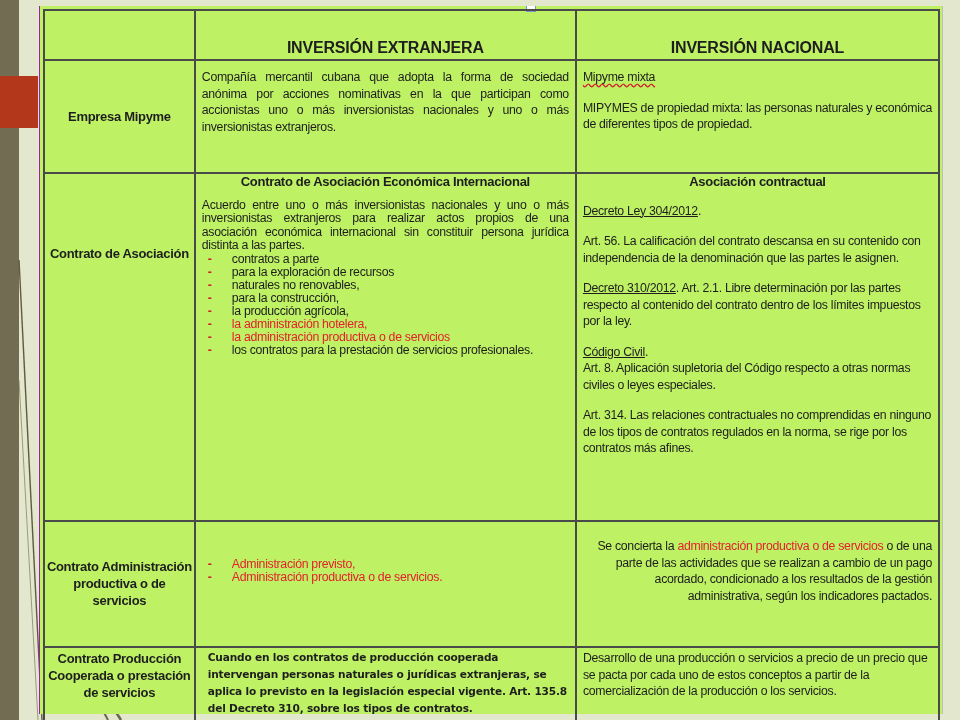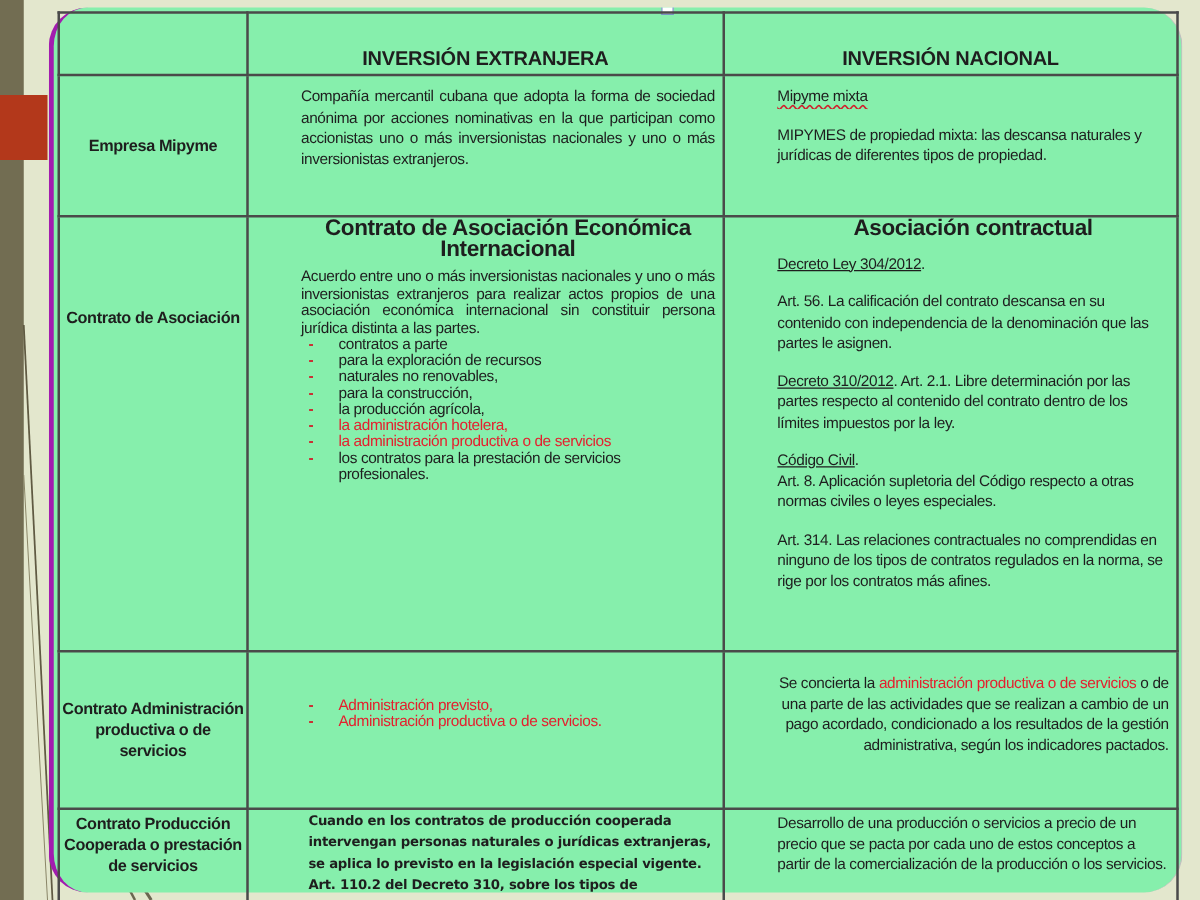--- a/index.html
+++ b/index.html
@@ -6,35 +6,35 @@
   body {
     width:960px; height:720px; overflow:hidden; position:relative;
     background:#e3e7cd;
     font-family:"Liberation Sans", sans-serif;
   }
   .olive-strip { position:absolute; left:0; top:0; width:19px; height:720px; background:#726d52; }
   .accent-block { position:absolute; left:0; top:76px; width:38px; height:52px; background:#b3381b; }
   .deco-lines { position:absolute; left:0; top:0; width:960px; height:720px; pointer-events:none; }
   .slide-frame {
     position:absolute; left:39px; top:6px; width:902px; height:708px;
-    background:#86efac; border-left:4px solid #a21caf; border-right:1px solid #bfbfbf;border-radius:31px;
+    background:#bef264; border-left:1px solid #a21caf; border-right:1px solid #bfbfbf;
   }
   .handle { position:absolute; left:486px; top:0; width:8px; height:5px; border:1px solid #7a93c4; border-top:none; background:#fff; }
   table.grid {
     position:absolute; left:3px; top:3px; width:897px; border-collapse:collapse;
     font-size:12.3px; color:#1e1e1e; letter-spacing:-0.3px;
   }
   table.grid td, table.grid th { border:2px solid #4a4a4a; vertical-align:top; padding:0; }
   .col-label { width:149px; text-align:center; font-weight:bold; font-size:13px; vertical-align:middle !important; }
   .col-ext { width:380px; }
   .col-nat { width:362px; }
   th.head { height:46px; font-size:16px; font-weight:bold; vertical-align:bottom !important; padding-bottom:2px !important; letter-spacing:-0.2px; }
-  .cell { padding:6px 6px 0 6px; line-height:16.5px;margin-left:36px; }
+  .cell { padding:6px 6px 0 6px; line-height:16.5px; }
   .just { text-align:justify; }
-  .sub-title { text-align:center; font-weight:bold; font-size:18px; margin:0 0 8px 0; }
+  .sub-title { text-align:center; font-weight:bold; font-size:13px; margin:0 0 8px 0; }
   ul.dash { list-style:none; margin:0; padding:0 0 0 6px; }
   ul.dash li { position:relative; padding-left:24px; line-height:13px; }
   ul.dash li::before { content:"-"; position:absolute; left:0; color:#d01f2b; font-weight:bold; }
   .red { color:#e4202e; }
   .u { text-decoration:underline; }
   .squig { text-decoration:underline wavy #d01f2b; text-underline-offset:2px; }
   p { margin:0; }
   .gap { height:14px; }
   .cal { font-family:"DejaVu Sans", sans-serif; font-size:10.6px; font-weight:bold; letter-spacing:-0.2px; line-height:17px; }
 </style>
@@ -63,21 +63,21 @@
 
     <tr style="height:113px;">
       <td class="col-label">Empresa Mipyme</td>
       <td>
         <div class="cell just" style="padding-top:8px;">Compañía mercantil cubana que adopta la forma de sociedad anónima por acciones nominativas en la que participan como accionistas uno o más inversionistas nacionales y uno o más inversionistas extranjeros.</div>
       </td>
       <td>
         <div class="cell" style="padding-top:8px;">
           <p><span class="squig">Mipyme mixta</span></p>
           <div class="gap"></div>
-          <p>MIPYMES de propiedad mixta: las descansa naturales y jurídicas de diferentes tipos de propiedad.</p>
+          <p>MIPYMES de propiedad mixta: las personas naturales y económica de diferentes tipos de propiedad.</p>
         </div>
       </td>
     </tr>
 
     <tr style="height:348px;">
       <td class="col-label" style="vertical-align:top !important; padding-top:72px;">Contrato de Asociación</td>
       <td>
         <div class="cell" style="padding-top:0;">
           <p class="sub-title">Contrato de Asociación Económica Internacional</p>
           <p class="just" style="line-height:13.5px;">Acuerdo entre uno o más inversionistas nacionales y uno o más inversionistas extranjeros para realizar actos propios de una asociación económica internacional sin constituir persona jurídica distinta a las partes.</p>
@@ -123,21 +123,21 @@
       <td>
         <div class="cell" style="padding-top:16px;text-align:right;">
           <p><span>Se concierta la </span><span class="red">administración productiva o de servicios</span><span> o de una parte de las actividades que se realizan a cambio de un pago acordado, condicionado a los resultados de la gestión administrativa, según los indicadores pactados.</span></p>
         </div>
       </td>
     </tr>
 
     <tr style="height:78px;">
       <td class="col-label" style="vertical-align:top !important; padding-top:2px; line-height:17px;">Contrato Producción Cooperada o prestación de servicios</td>
       <td>
-        <div class="cell cal" style="padding-top:1px; padding-left:12px;">Cuando en los contratos de producción cooperada intervengan personas naturales o jurídicas extranjeras, se aplica lo previsto en la legislación especial vigente. Art. 110.2 del Decreto 310, sobre los tipos de contratos.</div>
+        <div class="cell cal" style="padding-top:1px; padding-left:12px;">Cuando en los contratos de producción cooperada intervengan personas naturales o jurídicas extranjeras, se aplica lo previsto en la legislación especial vigente. Art. 135.8 del Decreto 310, sobre los tipos de contratos.</div>
       </td>
       <td>
         <div class="cell" style="padding-top:2px;">Desarrollo de una producción o servicios a precio de un precio que se pacta por cada uno de estos conceptos  a partir de la comercialización de la producción o los servicios.</div>
       </td>
     </tr>
   </tbody>
     </table>
 </div>
 
 </body></html>

